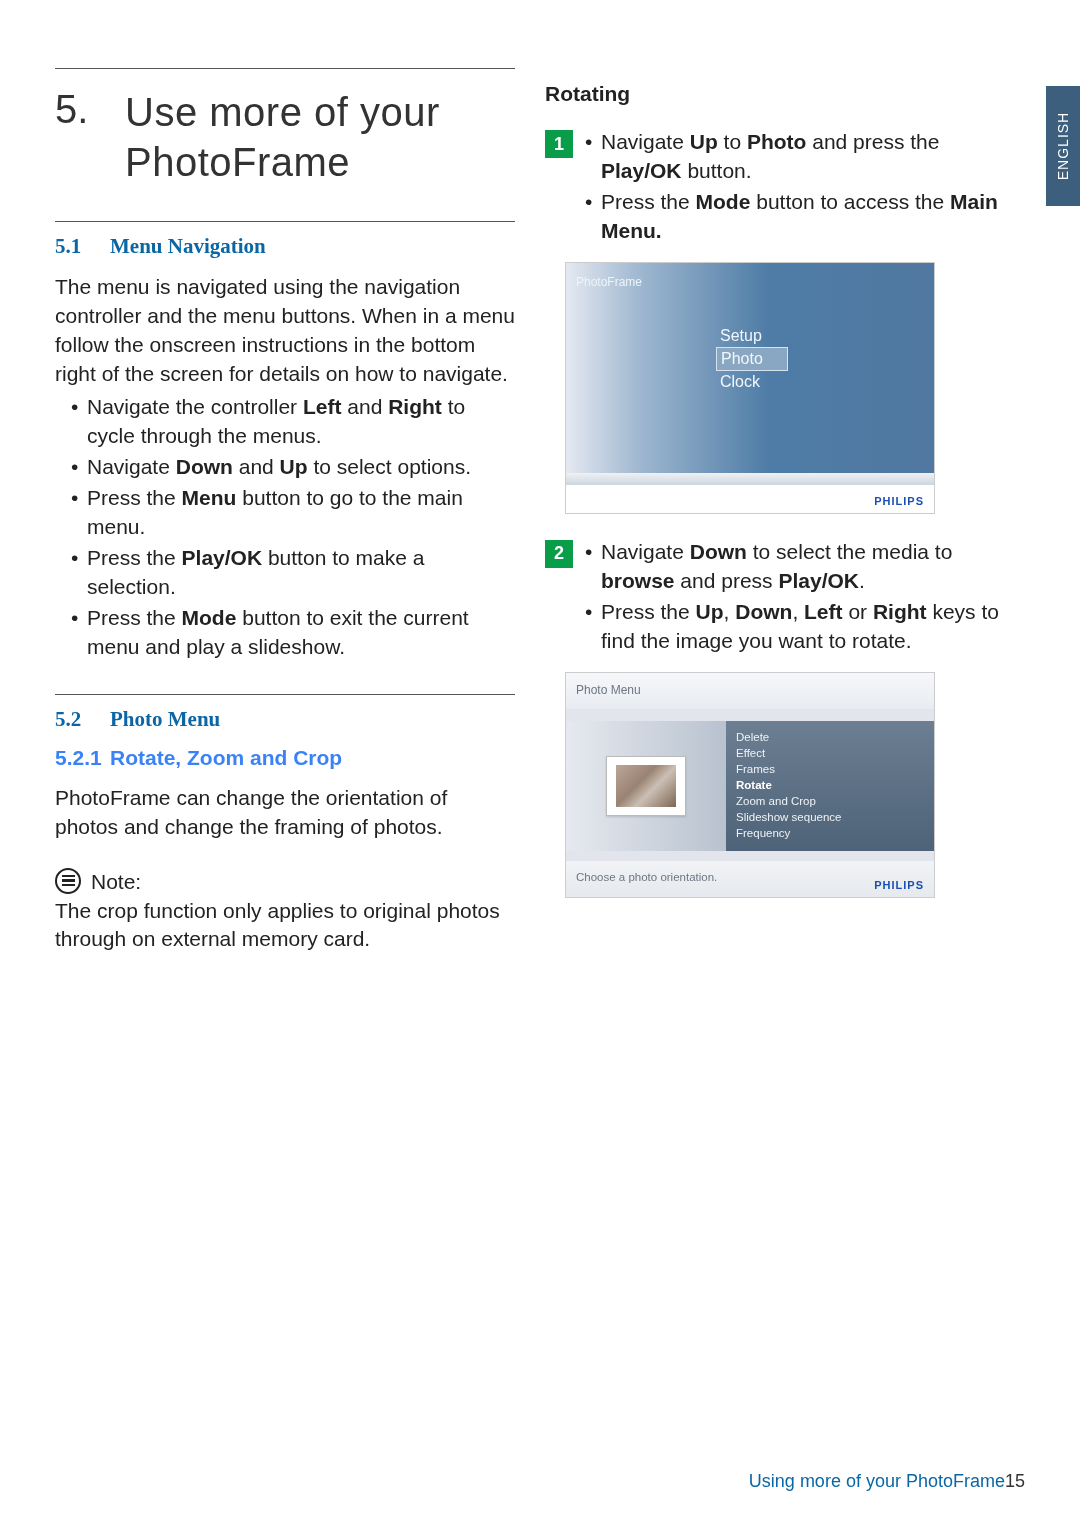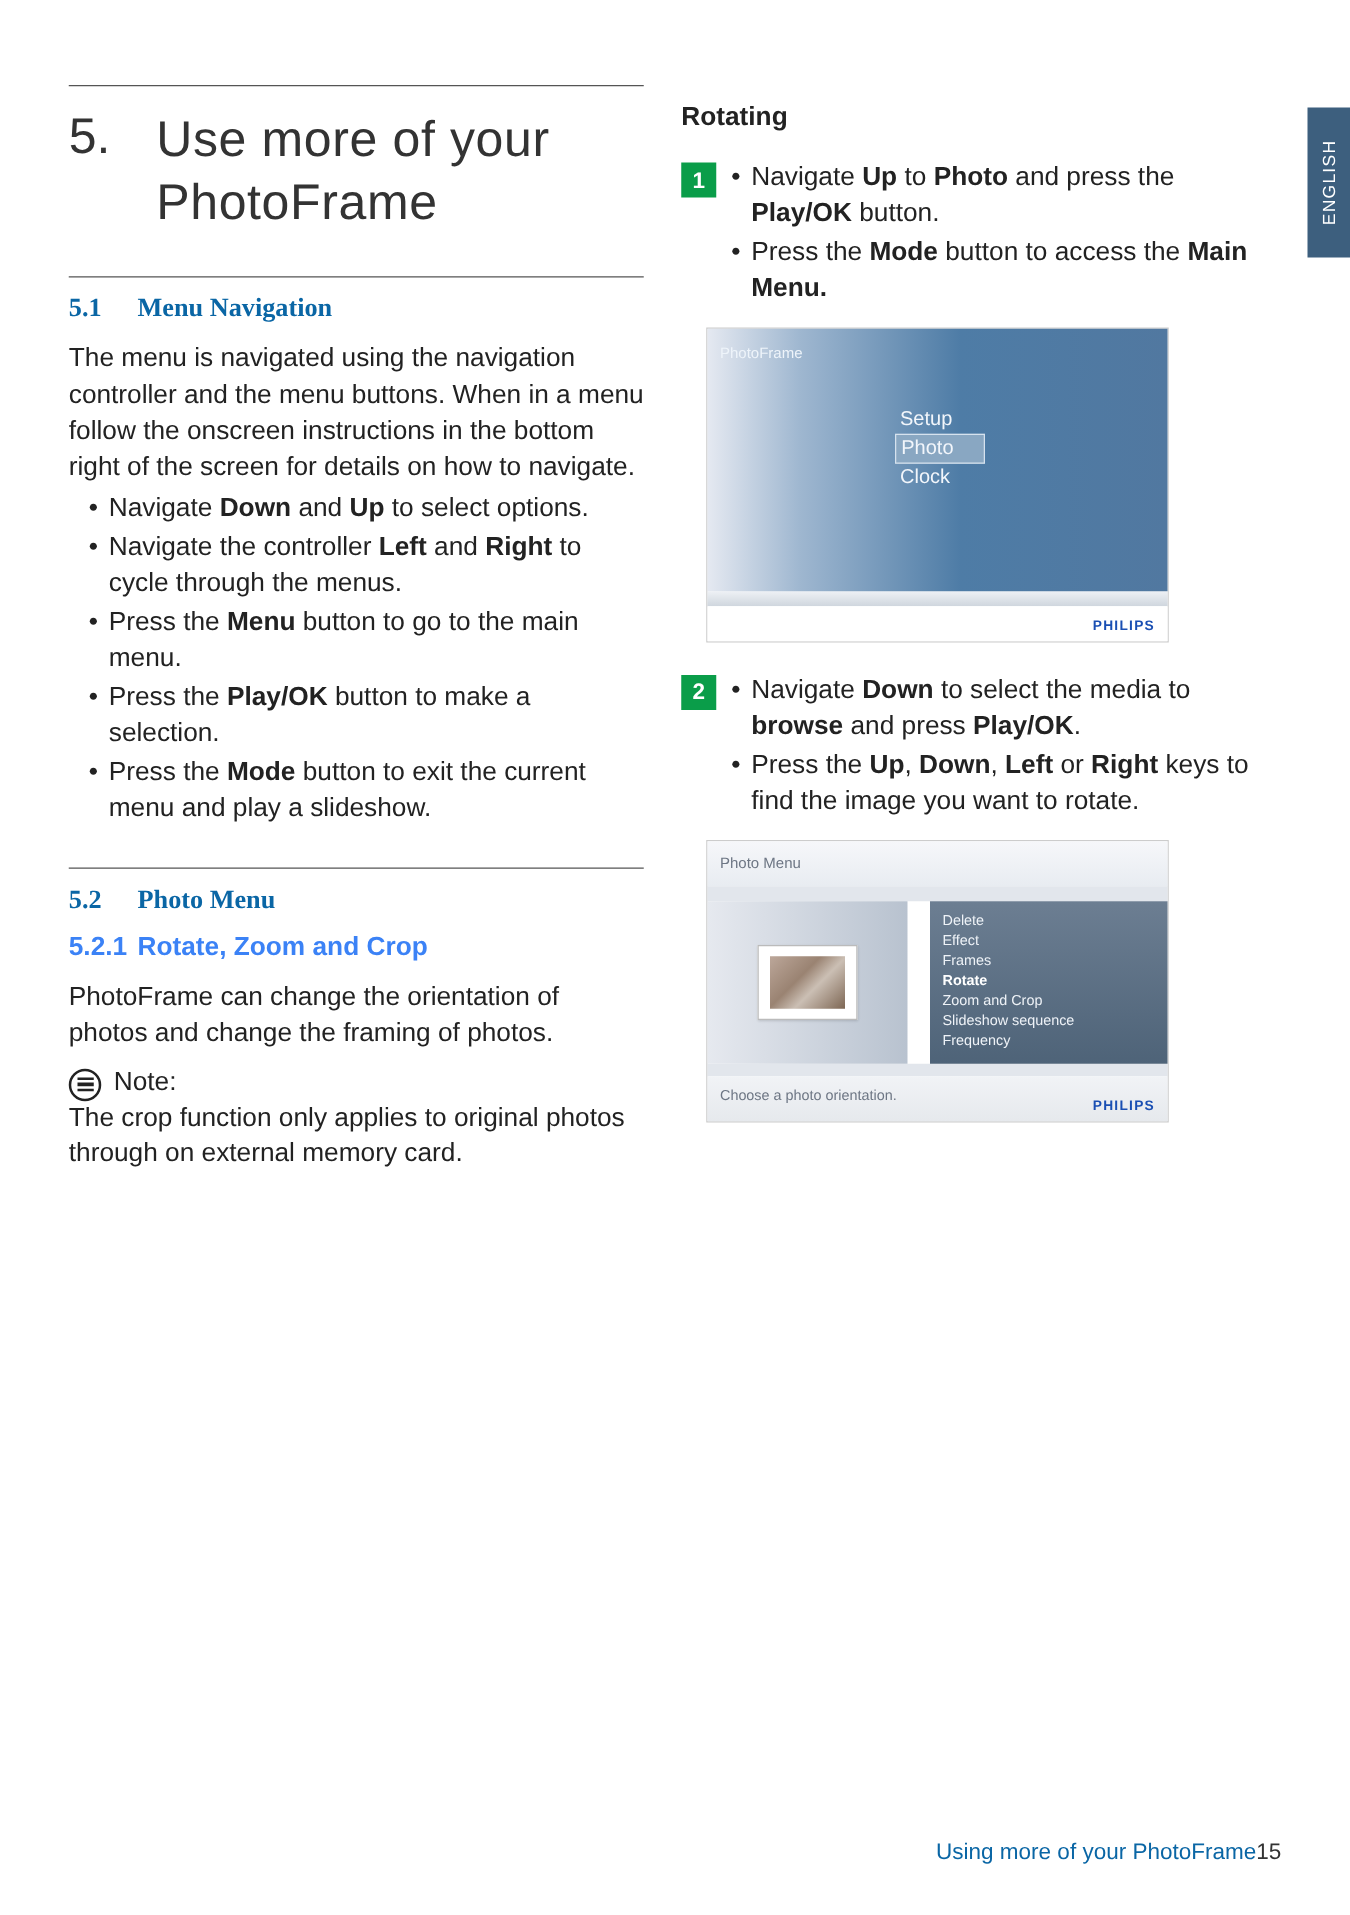--- a/index.html
+++ b/index.html
@@ -11,21 +11,21 @@
   .h1-num { font-size: 40px; font-weight: 300; color: #333; width: 70px; }
   .h1-txt { font-size: 40px; font-weight: 300; color: #333; line-height: 1.25; letter-spacing: .5px; }
   .h2 { display: flex; color: #0a66a5; font-weight: bold; font-size: 21px; margin: 10px 0 14px 0; font-family: Liberation Serif, serif; }
   .h2-num { width: 55px; }
   .h3 { display: flex; color: #3b82f6; font-weight: bold; font-size: 21px; margin: 6px 0 14px 0; }
   .h3-num { width: 55px; }
   .body { font-size: 21px; line-height: 1.38; margin-bottom: 4px; }
   ul.bul { list-style: none; padding-left: 18px; }
   ul.bul li { font-size: 21px; line-height: 1.38; padding-left: 14px; position: relative; margin-bottom: 2px; }
   ul.bul li::before { content: "•"; position: absolute; left: -2px; top: 0; }
-  .note-row { display: flex; align-items: flex-end; gap: 10px; margin-top: 10px; }
+  .note-row { display: flex; align-items: flex-start; gap: 10px; margin-top: 26px; }
   .note-icon { width: 26px; height: 26px; border: 2.5px solid #222; border-radius: 50%; display: flex; flex-direction: column; align-items: center; justify-content: center; gap: 2px; }
   .note-icon span { display: block; width: 13px; height: 2.5px; background: #222; }
   .h-right-top { font-size: 21px; font-weight: bold; margin-bottom: 22px; }
   .step { display: flex; gap: 14px; margin-bottom: 8px; }
   .step-n { width: 28px; height: 28px; background: #0a9d49; color: #fff; font-weight: bold; font-size: 18px; display: flex; align-items: center; justify-content: center; flex-shrink: 0; margin-top: 2px; }
   .step-c ul.bul { padding-left: 0; }
   .step-c ul.bul li { padding-left: 14px; }
   .shot { width: 370px; margin: 14px 0 24px 20px; border: 1px solid #ccc; font-size: 12px; color: #f5f7fb; }
   
   .s1-top { height: 210px; background: linear-gradient(90deg,#e5e9f1 0%, #9fb7d0 20%, #4e7ca6 55%, #5178a0 100%); position: relative; }
@@ -33,21 +33,21 @@
   .s1-menu { position: absolute; left: 150px; top: 62px; width: 72px; }
   .s1-mi { font-size: 16px; color: #f2f6fb; padding: 2px 4px; }
   .s1-mi.sel { background: #89a7c2; border: 1px solid #d6e2ee; }
   .s1-bar { height: 12px; background: linear-gradient(#eef1f5,#cfd6de); }
   .s1-foot { height: 28px; background: #fff; position: relative; }
   .brand { position: absolute; right: 10px; bottom: 6px; font-size: 11px; font-weight: bold; color: #1a4fb3; letter-spacing: 1px; font-family: Arial, sans-serif; margin-top: 15px; }
   
   .s2 { width: 370px; margin: 14px 0 24px 20px; border: 1px solid #ccc; font-size: 12px; }
   .s2-t1 { height: 36px; background: linear-gradient(#f6f7fa,#e8ecf1); color: #6d7684; padding: 10px 0 0 10px; font-size: 12px; }
   .s2-t2 { height: 12px; background: #e2e6ec; }
-  .s2-mid { height: 130px; display: flex; gap: 18px; }
+  .s2-mid { height: 130px; display: flex; }
   .s2-left { width: 160px; background: linear-gradient(90deg,#e6e9ef,#b8c2cf); display:flex; align-items:center; justify-content:center; }
   .thumb { width: 80px; height: 60px; background: #fff; border: 1px solid #bbb; box-shadow: 0 1px 2px rgba(0,0,0,.15); position: relative; display:flex; align-items:center; justify-content:center; }
   .thumb div { width: 60px; height: 42px; background: linear-gradient(135deg,#bca79a 0%, #9a8372 40%, #cbbfb4 60%, #7d6653 100%); }
   .s2-right { flex:1; background: linear-gradient(#6c7e92,#4e6378); padding: 8px 10px; }
   .s2-ri { font-size: 11.5px; color: #eef2f7; padding: 2px 0; }
   .s2-ri.sel { color: #fff; font-weight: bold; }
   .s2-t3 { height: 10px; background: #e2e6ec; }
   .s2-foot { height: 36px; background: linear-gradient(#f1f3f6,#e6e9ed); position: relative; }
   .s2-foot .cap { position: absolute; left: 10px; top: 10px; font-size: 11.5px; color: #6d7684; }
   
@@ -76,22 +76,22 @@
       </div>
     </div>
     <div class="rule" style="margin-top:34px"></div>
 
     <div class="h2">
       <span class="h2-num">5.1</span>
       <span>Menu Navigation</span>
     </div>
     <p class="body">The menu is navigated using the navigation controller and the menu buttons. When in a menu follow the onscreen instructions in the bottom right of the screen for details on how to navigate.</p>
     <ul class="bul">
+      <li><span>Navigate the controller </span><b>Left</b><span> and </span><b>Right</b><span> to cycle through the menus.</span></li>
       <li><span>Navigate </span><b>Down</b><span> and </span><b>Up</b><span> to select options.</span></li>
-      <li><span>Navigate the controller </span><b>Left</b><span> and </span><b>Right</b><span> to cycle through the menus.</span></li>
       <li><span>Press the </span><b>Menu</b><span> button to go to the main menu.</span></li>
       <li><span>Press the </span><b>Play/OK</b><span> button to make a selection.</span></li>
       <li><span>Press the </span><b>Mode</b><span> button to exit the current menu and play a slideshow.</span></li>
     </ul>
 
     <div class="rule" style="margin-top:32px"></div>
     <div class="h2">
       <span class="h2-num">5.2</span>
       <span>Photo Menu</span>
     </div>

